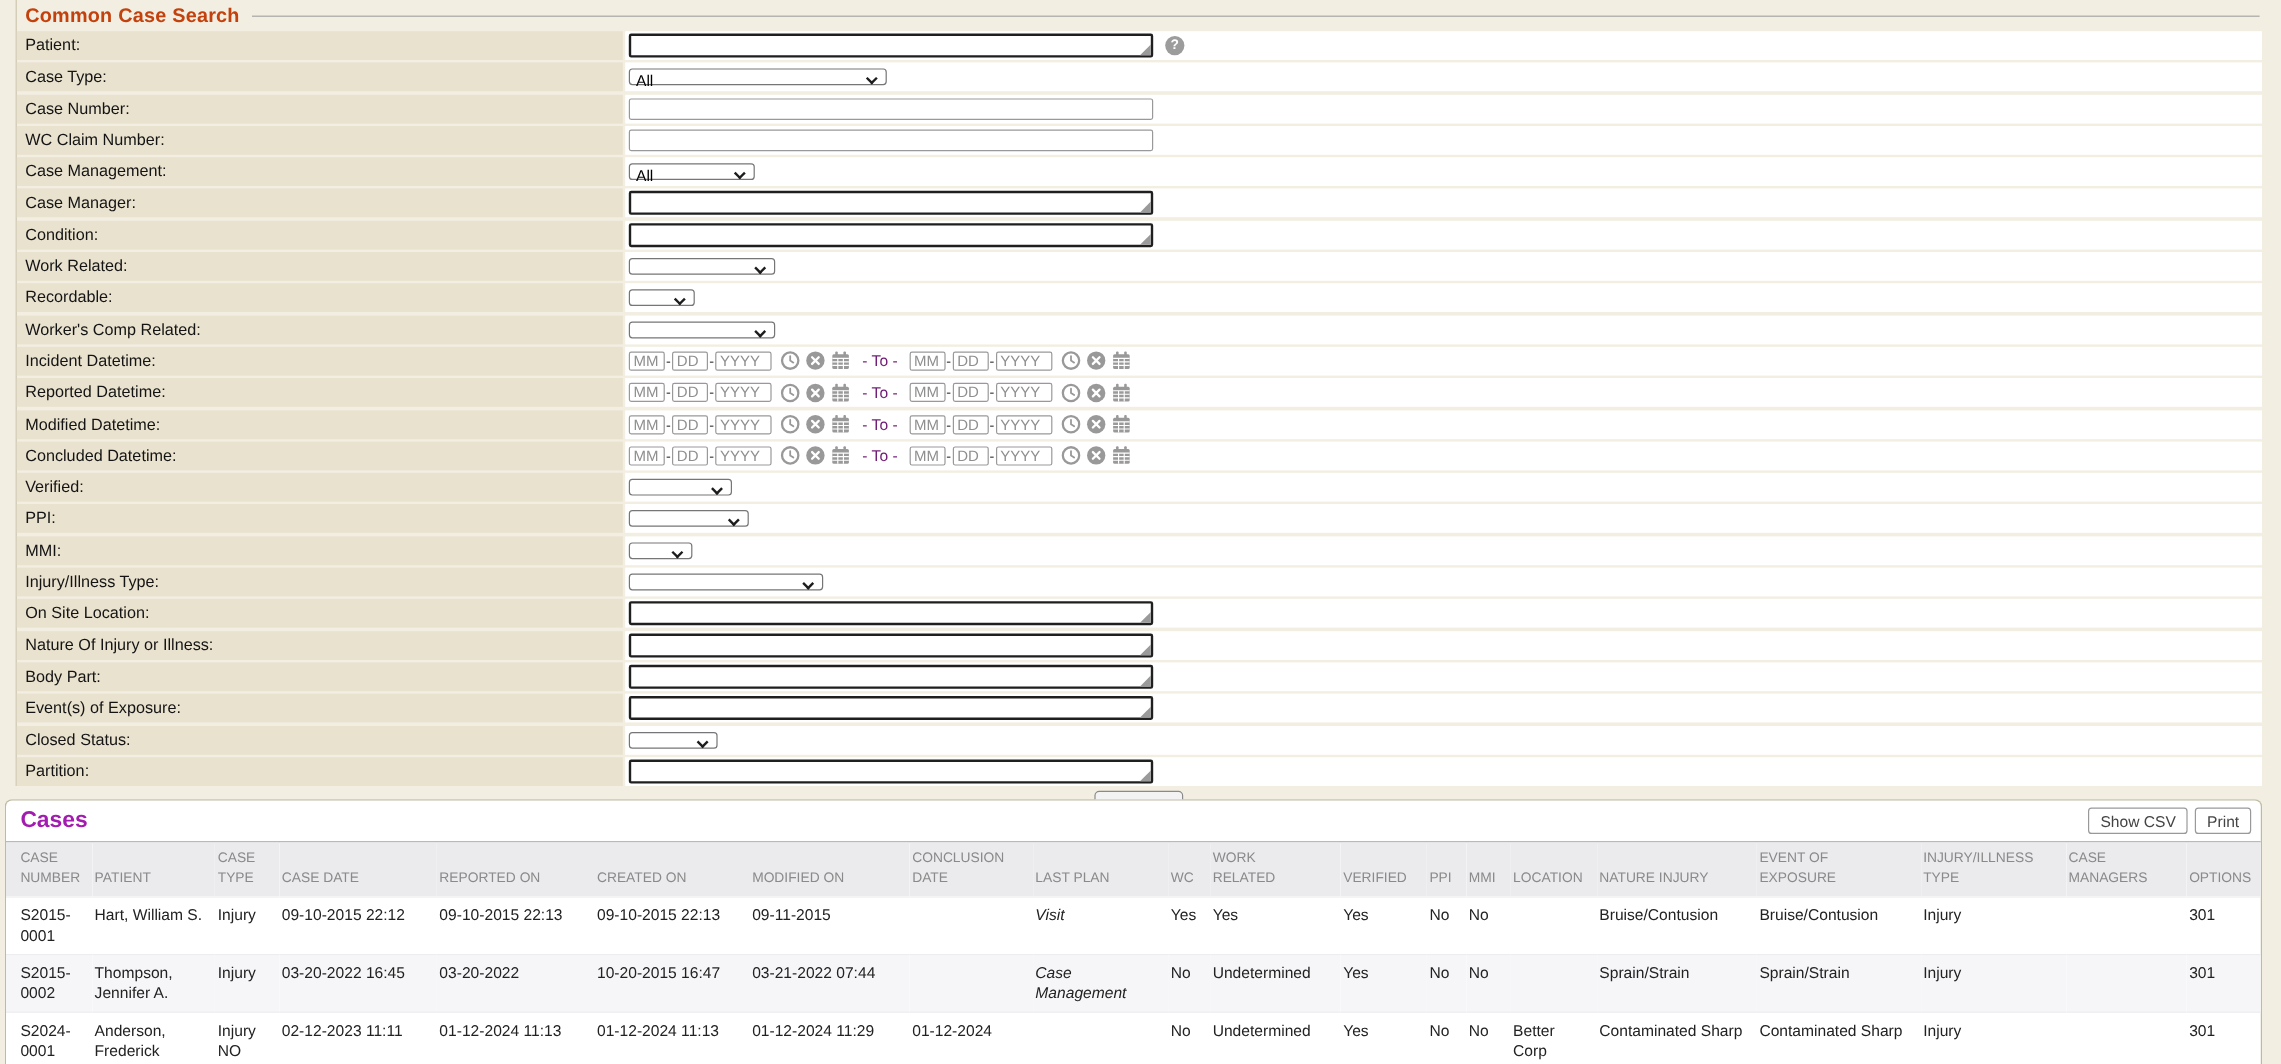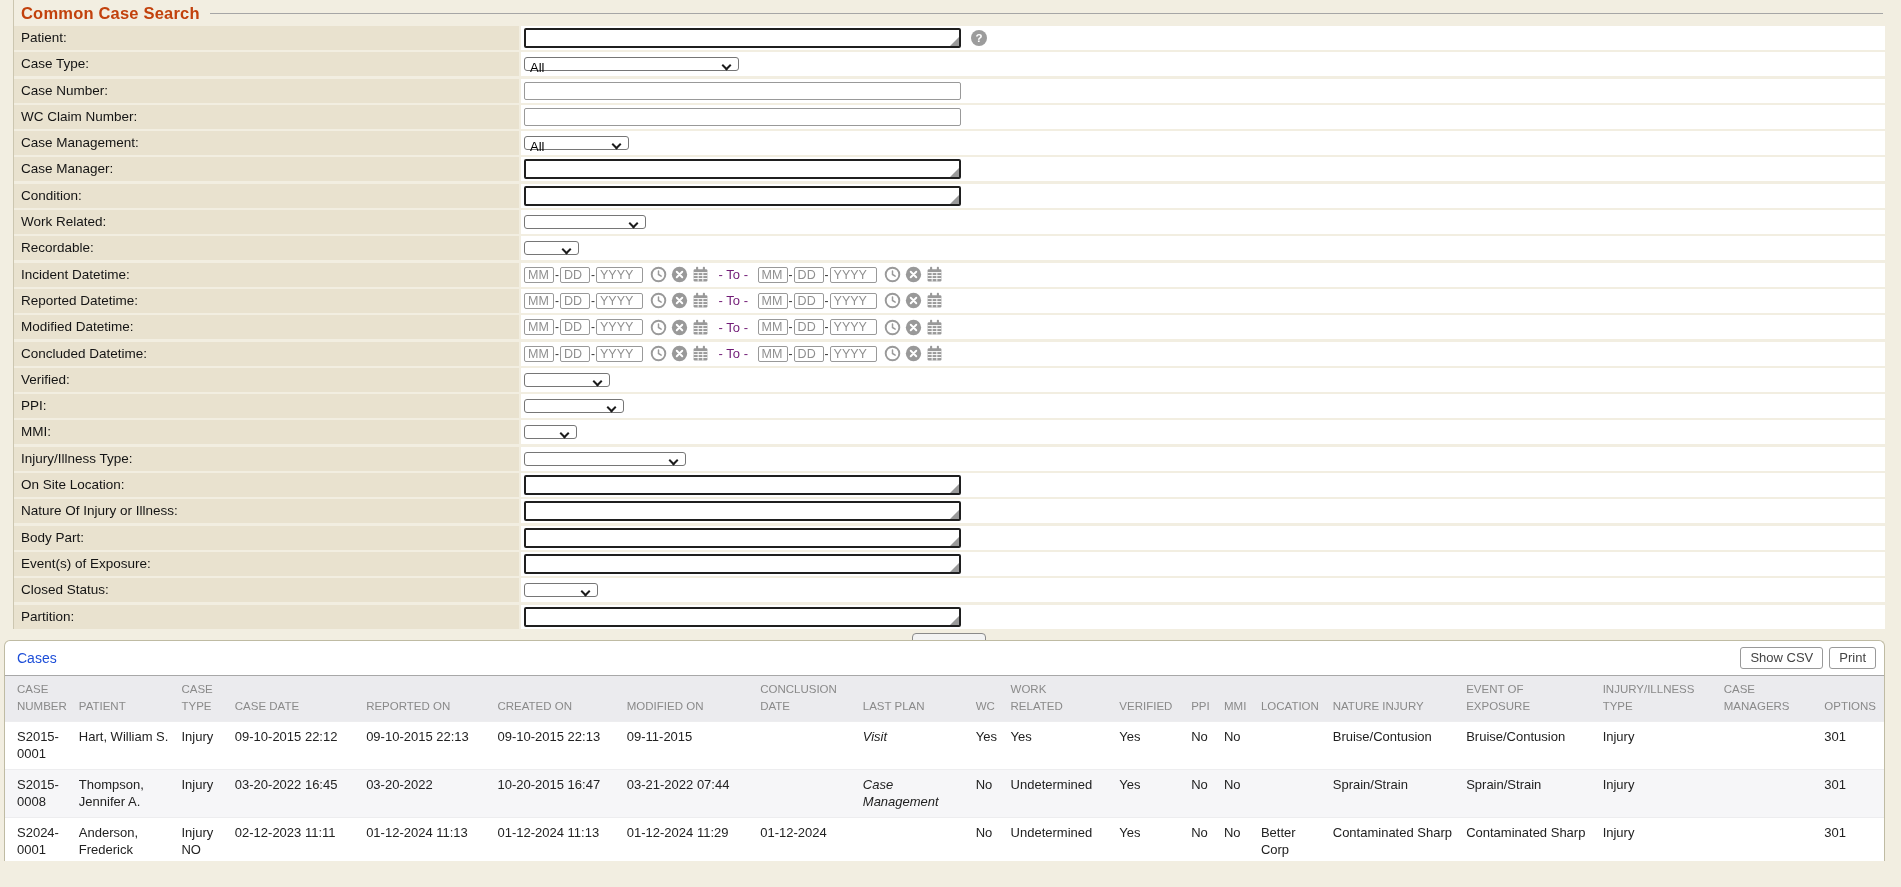--- a/index.html
+++ b/index.html
@@ -46,21 +46,21 @@
 
   
   .search-gap { height:9px; margin:0 16px 0 13px; position:relative; overflow:hidden; }
   .search-btn { position:absolute; left:50%; transform:translateX(-50%); top:2px;
                 width:74px; height:22px; background:#f3f3f3; border:1px solid #8a8a8a; border-radius:4px; }
 
   
   .cases-panel { margin:0 16px 0 4px; height:221px; background:#fff;
                  border:1px solid #bfbba3; border-bottom:none; border-radius:6px 6px 0 0; overflow:hidden; }
   .cases-head { display:flex; align-items:center; padding:6px 8px 6px 12px; border-bottom:1px solid #a8a8a8; }
-  .cases-head h2 { margin:0; font-size:14px; font-weight:normal; color:#1d4ed8; }
+  .cases-head h2 { margin:0; font-size:19px; font-weight:bold; color:#a21caf; }
   .head-buttons { margin-left:auto; display:flex; gap:6px;align-items:flex-end; }
   .btn { background:#fff; border:1px solid #999; border-radius:3px; font-size:13px; color:#444;
          padding:2px 9px; height:22px; font-family:inherit; cursor:pointer; }
 
   table { width:100%; border-collapse:collapse; table-layout:fixed; }
   thead th { background:#ebebee; color:#8a8a8a; font-weight:400; font-size:11.5px; text-align:left;
              vertical-align:bottom; padding:5px 4px 7px 2px; white-space:pre-line; line-height:1.45;
              overflow:hidden; }
   th:first-child, td:first-child { padding-left:12px; }
   tbody td { font-size:13px; color:#222; vertical-align:top; padding:7px 4px 6px 2px;
@@ -133,20 +133,29 @@
           <div class="sel" style="width: 122px;">
             <span class="selval"></span>
             <span class="chev"></span>
           </div>
         </div>
       </div>
       <div class="frow">
         <div class="flabel">Recordable:</div>
         <div class="fcell">
           <div class="sel" style="width: 55px;">
+            <span class="selval"></span>
+            <span class="chev"></span>
+          </div>
+        </div>
+      </div>
+      <div class="frow">
+        <div class="flabel">Worker's Comp Related:</div>
+        <div class="fcell">
+          <div class="sel" style="width: 122px;">
             <span class="selval"></span>
             <span class="chev"></span>
           </div>
         </div>
       </div>
       <div class="frow">
         <div class="flabel">Incident Datetime:</div>
         <div class="fcell">
           <span class="dgroup">
             <span class="dbox w-mm">MM</span>
@@ -554,21 +563,21 @@
           <td>No</td>
           <td>No</td>
           <td></td>
           <td>Bruise/Contusion</td>
           <td>Bruise/Contusion</td>
           <td>Injury</td>
           <td></td>
           <td>301</td>
         </tr>
         <tr class="alt">
-          <td>S2015-0008</td>
+          <td>S2015-0002</td>
           <td>Thompson, Jennifer A.</td>
           <td>Injury</td>
           <td>03-20-2022 16:45</td>
           <td>03-20-2022</td>
           <td>10-20-2015 16:47</td>
           <td>03-21-2022 07:44</td>
           <td></td>
           <td class="italic">Case Management</td>
           <td>No</td>
           <td>Undetermined</td>

